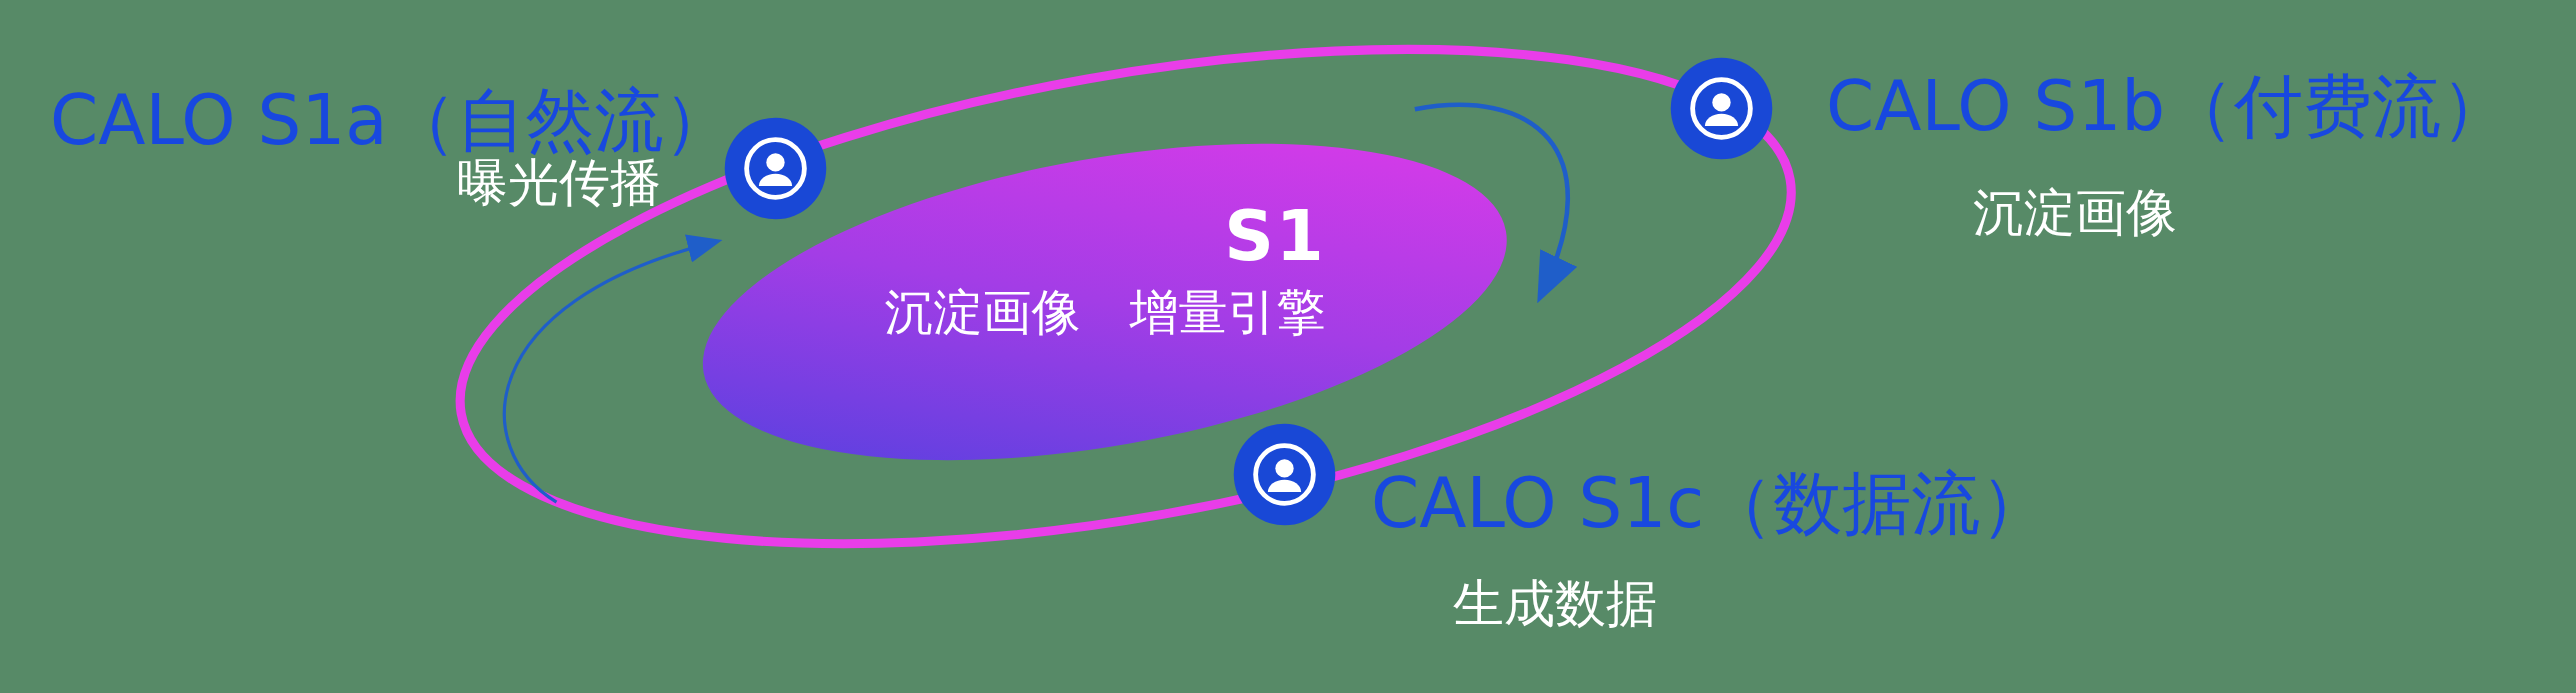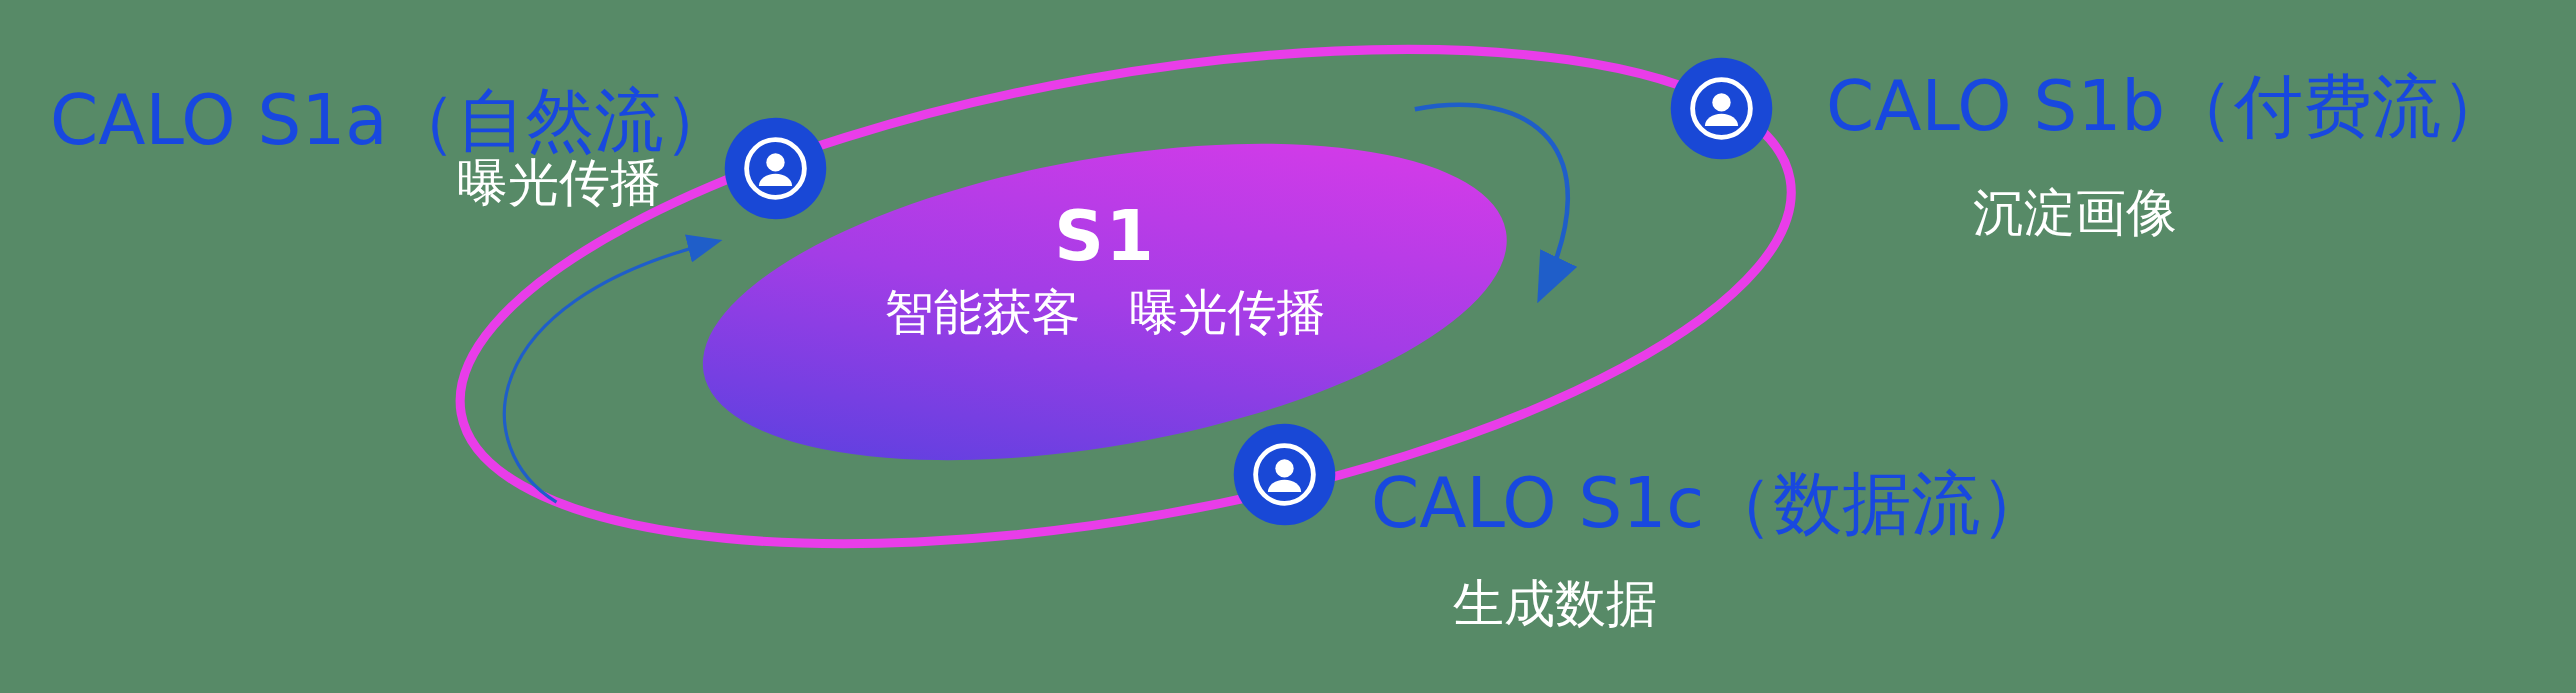--- a/index.html
+++ b/index.html
@@ -24,21 +24,21 @@
     height: 694px;
     display: block;
   }
   .core-label {
     position: absolute;
     left: 1105px;
     top: 202px;
     transform: translateX(-50%);
     display: flex;
     flex-direction: column;
-    align-items: center;
+    align-items: flex-end;
     gap: 14.5px;
     color: #ffffff;
     text-align: center;
     z-index: 3;
   }
   .core-title {
     font-size: 69px;
     font-weight: 600;
     letter-spacing: 1.8px;
     line-height: 1;
@@ -103,21 +103,21 @@
 
     <ellipse cx="1215" cy="332" rx="448" ry="158" transform="rotate(-10 1215 332)" fill="url(#coreGrad)"></ellipse>
 
     <path d="M 612 552 C 516 494, 520 332, 786 266" fill="none" stroke="#1f5ec9" stroke-width="3.5" marker-end="url(#arrowHead)"></path>
 
     <path d="M 1556 120 C 1684 96, 1772 162, 1696 322" fill="none" stroke="#1f5ec9" stroke-width="5" marker-end="url(#arrowHead)"></path>
   </svg>
 
   <div class="core-label">
     <div class="core-title">S1</div>
-    <div class="core-subtitle">智能获客　曝光传播</div>
+    <div class="core-subtitle">沉淀画像　增量引擎</div>
   </div>
 
   <div class="node" style="left:723px; top:116px;">
     <svg viewBox="0 0 120 120">
       <circle class="node-bg" cx="60" cy="60" r="58"></circle>
       <circle class="icon-ring" cx="60" cy="60" r="33"></circle>
       <circle class="icon-fill" cx="60" cy="53" r="10.5"></circle>
       <path class="icon-fill" d="M41 80 a19 14 0 0 1 38 0 z"></path>
     </svg>
   </div>

